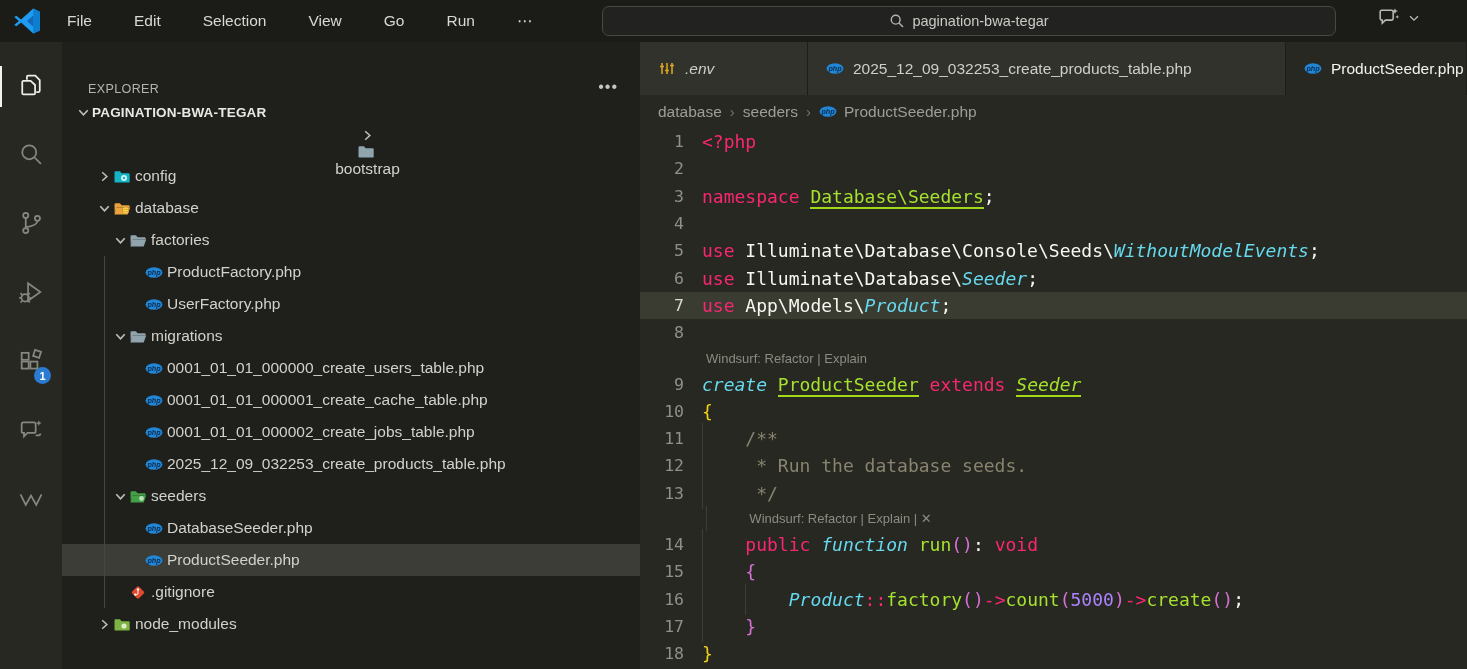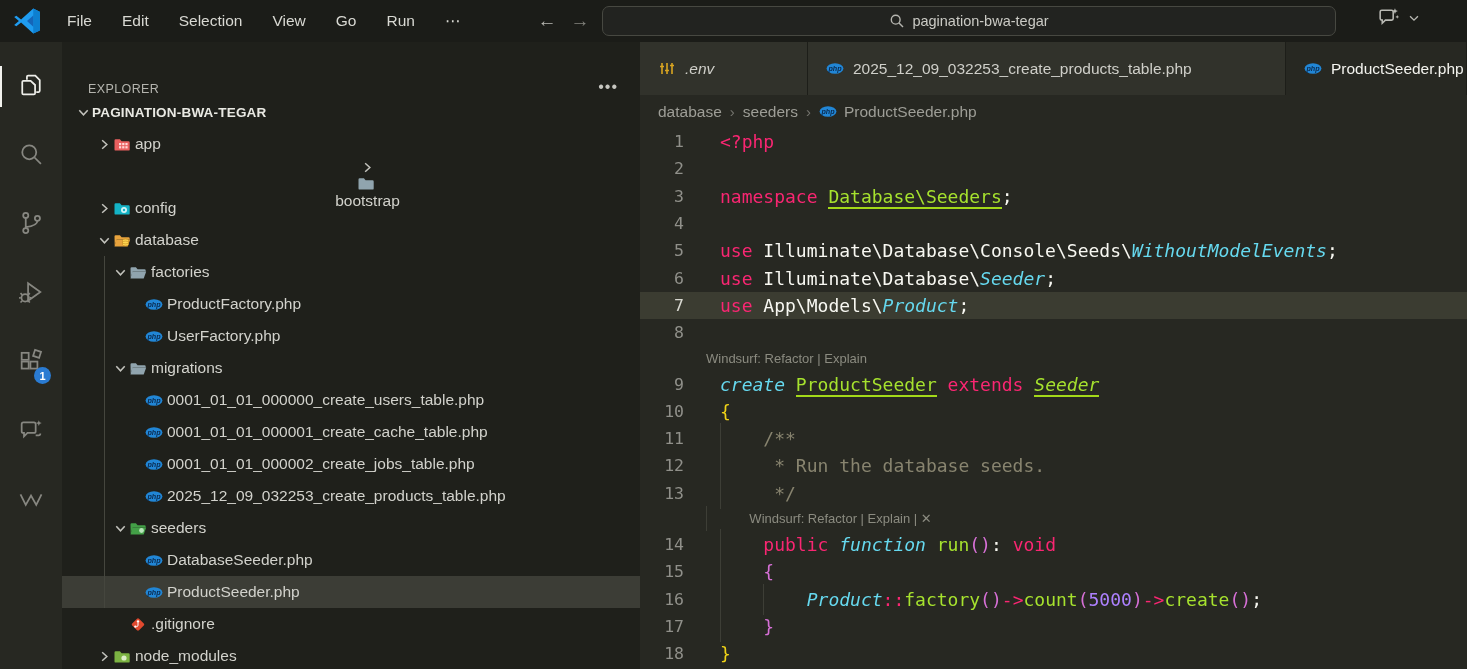--- a/index.html
+++ b/index.html
@@ -3,21 +3,21 @@
 <meta charset="utf-8">
 <style>
   * { margin:0; padding:0; box-sizing:border-box; }
   html,body { width:1467px; height:669px; overflow:hidden; background:#272822;
               font-family:"Liberation Sans", sans-serif; }
 
   
   .titlebar { position:relative; width:100%; height:42px; background:#1b1c18;
               display:flex; align-items:center; color:#d6d6d0; }
   .logo { width:30px; height:30px; margin:0 14px 0 12px; flex:0 0 auto; }
-  .menubar { display:flex; align-items:center; gap:8px; }
+  .menubar { display:flex; align-items:center; gap:20px; }
   .menu-item { font-size:15.5px; padding:4px 11px; border-radius:5px; color:#d9d9d3; cursor:default; }
   .nav-arrows { display:flex; gap:14px; margin-left:66px; font-size:19px; color:#b9b9b3; }
   .nav-arrows .fwd { color:#84847e; }
   .command-center { position:absolute; left:602px; top:6px; width:734px; height:30px;
                     background:#222320; border:1px solid #474841; border-radius:7px;
                     display:flex; align-items:center; justify-content:center;
                     color:#cbcbc5; font-size:14.5px; gap:7px; }
   .cc-right { position:absolute; right:46px; top:5px; display:flex; align-items:center; gap:6px; color:#b9b9b3; }
 
   
@@ -63,21 +63,21 @@
                 font-size:15.5px; color:#9e9e97; flex:0 0 auto; }
   .bc-sep { color:#73736d; font-size:15px; }
   .bc-item { display:flex; align-items:center; gap:7px; cursor:pointer; }
 
   
   .code { flex:1; font-family:"DejaVu Sans Mono", monospace; font-size:18px; color:#f8f8f2; overflow:hidden; }
   .cl-row { height:27.3px; display:flex; align-items:center; position:relative; }
   .cl-row.current { background:#3b3c31; }
   .cl-num { width:44px; flex:0 0 auto; text-align:right; color:#90908a; font-size:16.5px; }
   .cl-row.current .cl-num { color:#d8d8d0; }
-  .cl-text { margin-left:36px; white-space:pre; position:relative; }
+  .cl-text { margin-left:18px; white-space:pre; position:relative; }
   .cl-row.lens { height:24px; }
   .cl-lens { margin-left:22px; position:relative; font-family:"Liberation Sans", sans-serif;
              font-size:13px; color:#8b8b80; cursor:pointer; white-space:pre; }
   .guide { position:absolute; top:-5px; bottom:-5px; width:1px; background:#3d3e36; }
 
   .t-p  { color:#f92672; }
   .t-w  { color:#f8f8f2; }
   .t-g  { color:#a6e22e; }
   .t-gu { color:#a6e22e; border-bottom:2px solid #a3d919; }
   .t-giu{ color:#a6e22e; border-bottom:2px solid #a3d919; font-style:italic; }
@@ -188,41 +188,20 @@
     </div>
     <div id="tree">
         <div class="tree-row root" style="padding-left: 12px;">
           <span class="tw-chev">
             <svg viewBox="0 0 16 16">
               <path d="M3.5 5.5 L8 10.5 L12.5 5.5"></path>
             </svg>
           </span>
           <span>PAGINATION-BWA-TEGAR</span>
         </div>
-        <div class="tree-row" style="padding-left: 33px;">
-          <span class="tw-chev">
-            <svg viewBox="0 0 16 16">
-              <path d="M5.5 3.5 L10.5 8 L5.5 12.5"></path>
-            </svg>
-          </span>
-          <span class="tw-icon">
-            <svg viewBox="0 0 18 17">
-              <path fill="#e95f5f" d="M1.5 4.5 q0-1.2 1.2-1.2 h4.2 l1.7 1.9 h6.9 q1.2 0 1.2 1.2 v7 q0 1.2-1.2 1.2 h-12.8 q-1.2 0-1.2-1.2 z"></path>
-              <g fill="#ffd8d8">
-                <rect x="6" y="7" width="2.2" height="2.2"></rect>
-                <rect x="9.2" y="7" width="2.2" height="2.2"></rect>
-                <rect x="12.4" y="7" width="2.2" height="2.2"></rect>
-                <rect x="6" y="10.2" width="2.2" height="2.2"></rect>
-                <rect x="9.2" y="10.2" width="2.2" height="2.2"></rect>
-                <rect x="12.4" y="10.2" width="2.2" height="2.2"></rect>
-              </g>
-            </svg>
-          </span>
-          <span>app</span>
-        </div>
         <div class="tree-row" style="padding-left: 33px; flex-direction: column;">
           <span class="tw-chev">
             <svg viewBox="0 0 16 16">
               <path d="M5.5 3.5 L10.5 8 L5.5 12.5"></path>
             </svg>
           </span>
           <span class="tw-icon">
             <svg viewBox="0 0 18 17">
               <path fill="#90a4ae" d="M1.5 4.5 q0-1.2 1.2-1.2 h4.2 l1.7 1.9 h6.9 q1.2 0 1.2 1.2 v7 q0 1.2-1.2 1.2 h-12.8 q-1.2 0-1.2-1.2 z"></path>
             </svg>

